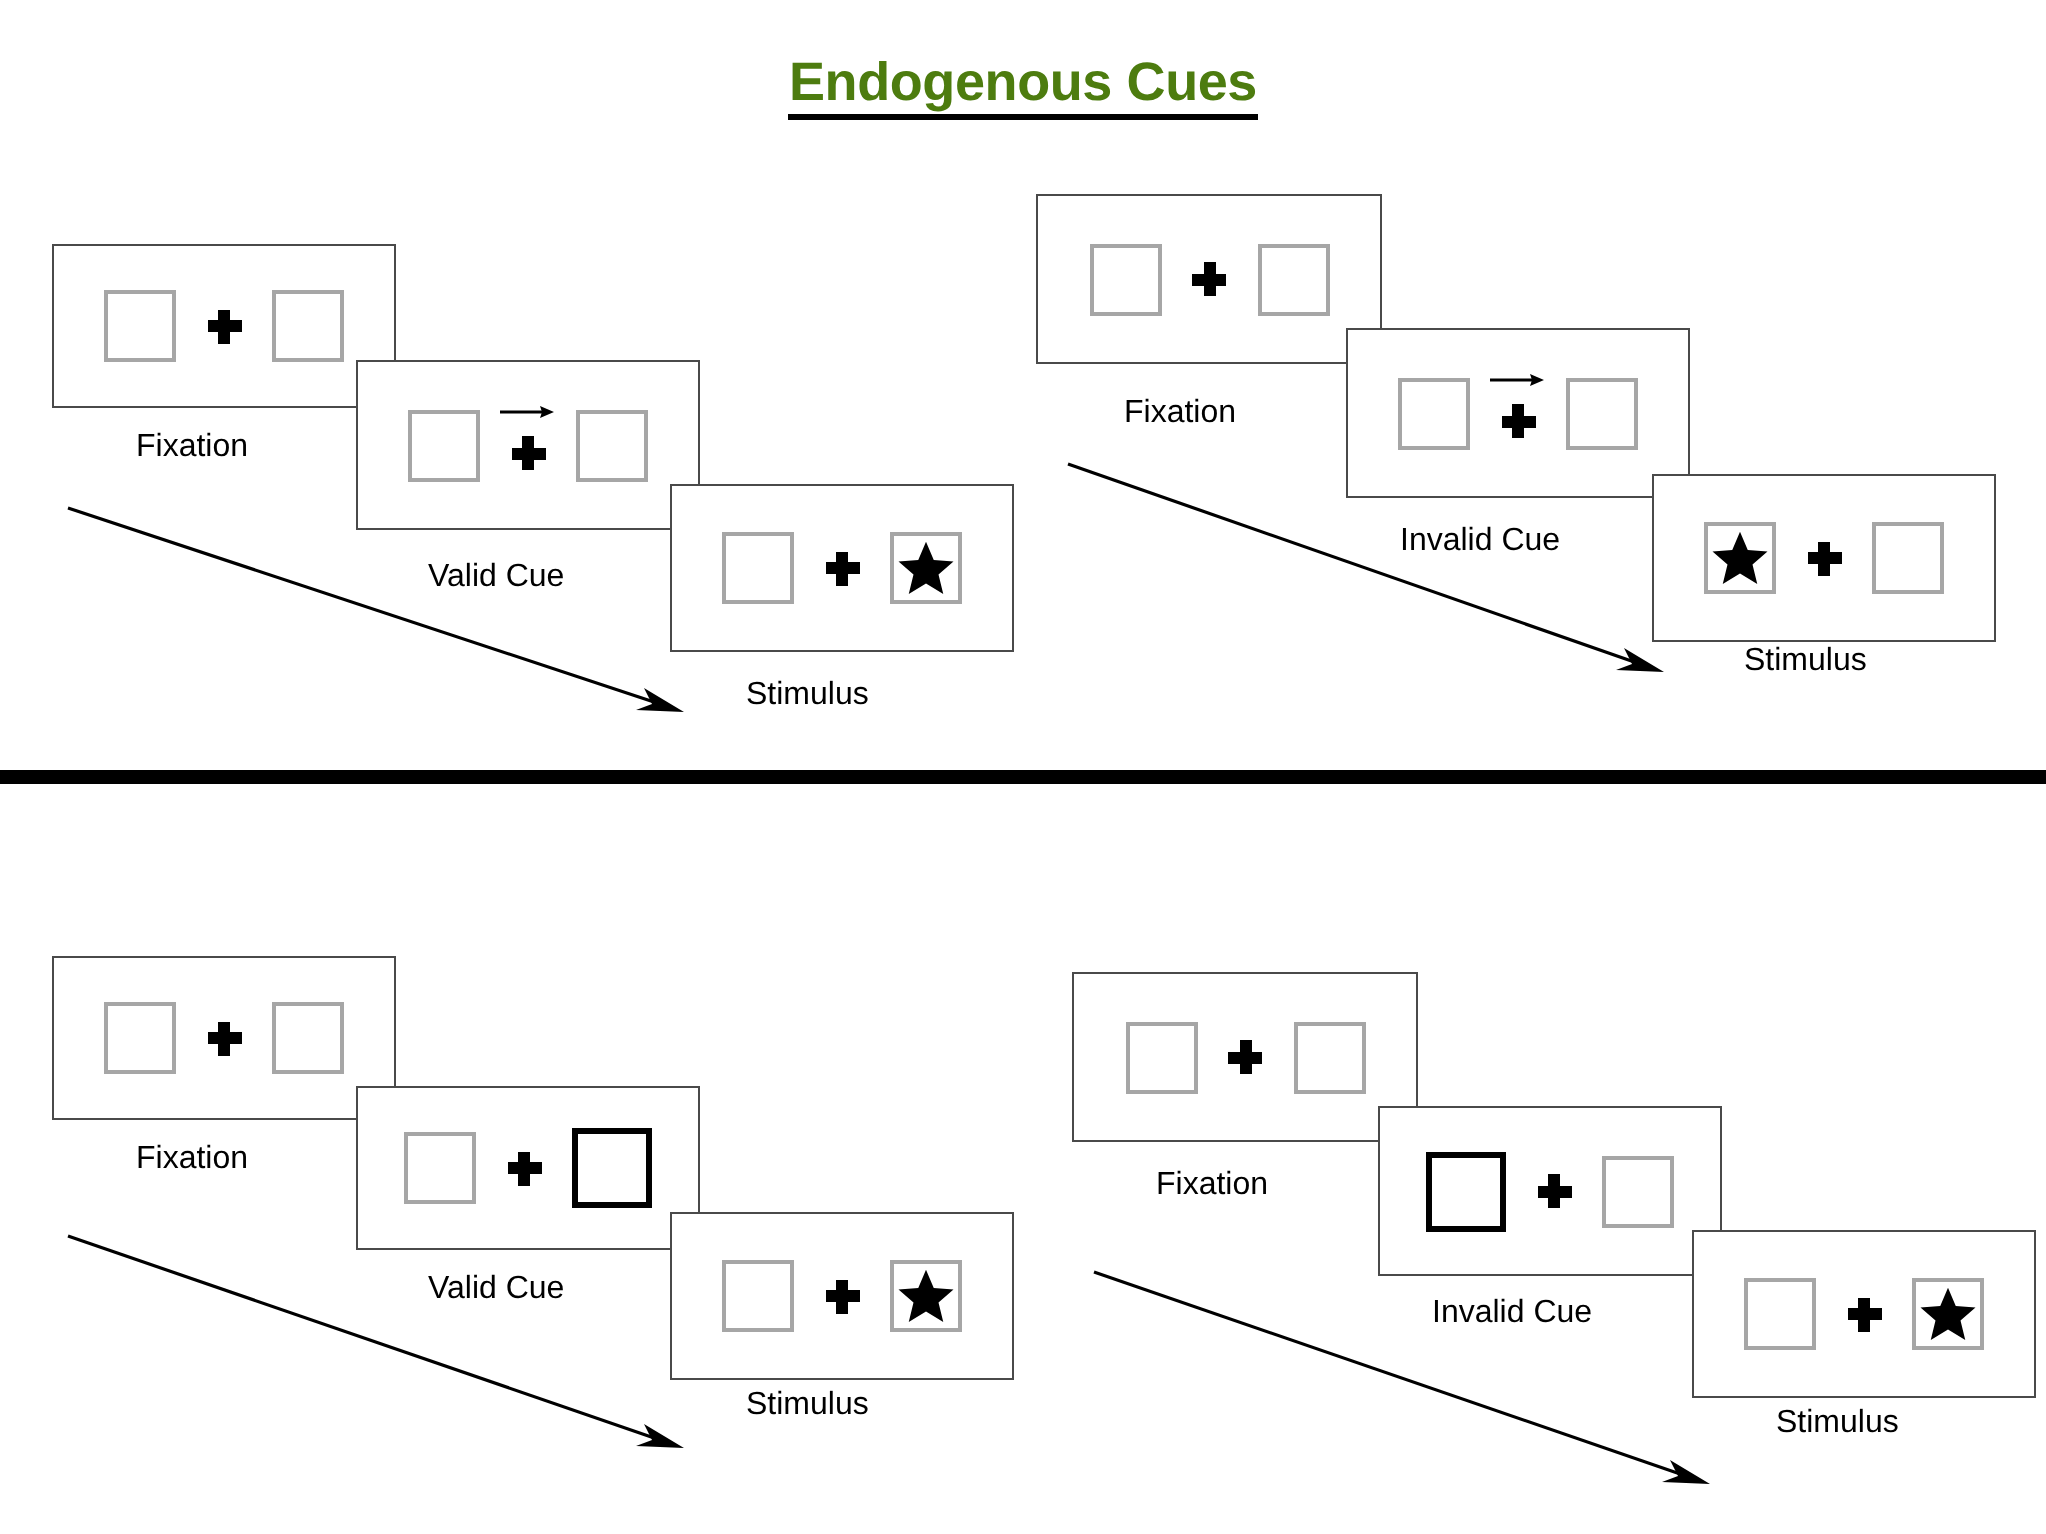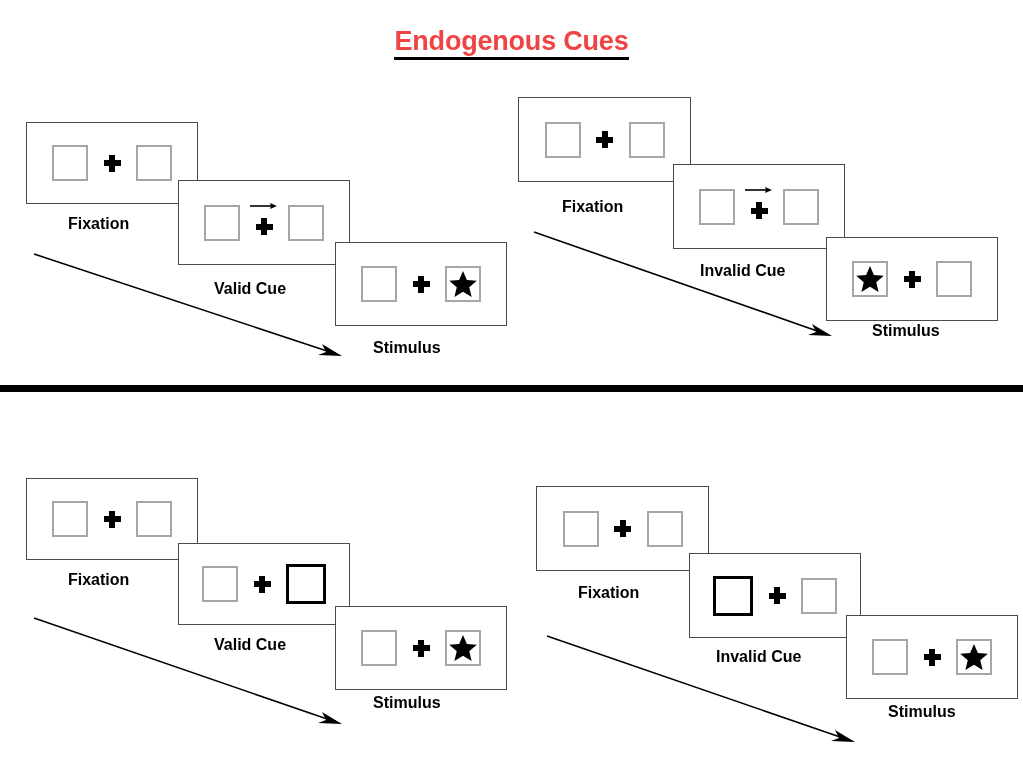--- a/index.html
+++ b/index.html
@@ -21,21 +21,21 @@
     width: 1023px;
   }
 
   .section-title {
     position: absolute;
     left: 0;
     width: 1023px;
     text-align: center;
     font-size: 27px;
     font-weight: bold;
-    color: #ef4444;
+    color: #4d7c0f;
     letter-spacing: -0.2px;
   }
   .section-title span {
     border-bottom: 3px solid #000000;
     padding-bottom: 1px;
   }
 
   .divider {
     position: absolute;
     left: 0;
@@ -122,21 +122,21 @@
     top: -2px;
     left: 50%;
     transform: translateX(-50%);
     width: 30px;
     height: 10px;
   }
 
   .panel-label {
     position: absolute;
     font-size: 16px;
-    font-weight: bold;
+    font-weight: normal;
     color: #000000;
     white-space: nowrap;
   }
 
   .timeline-arrow {
     position: absolute;
     overflow: visible;
   }
 </style>
 </head>

